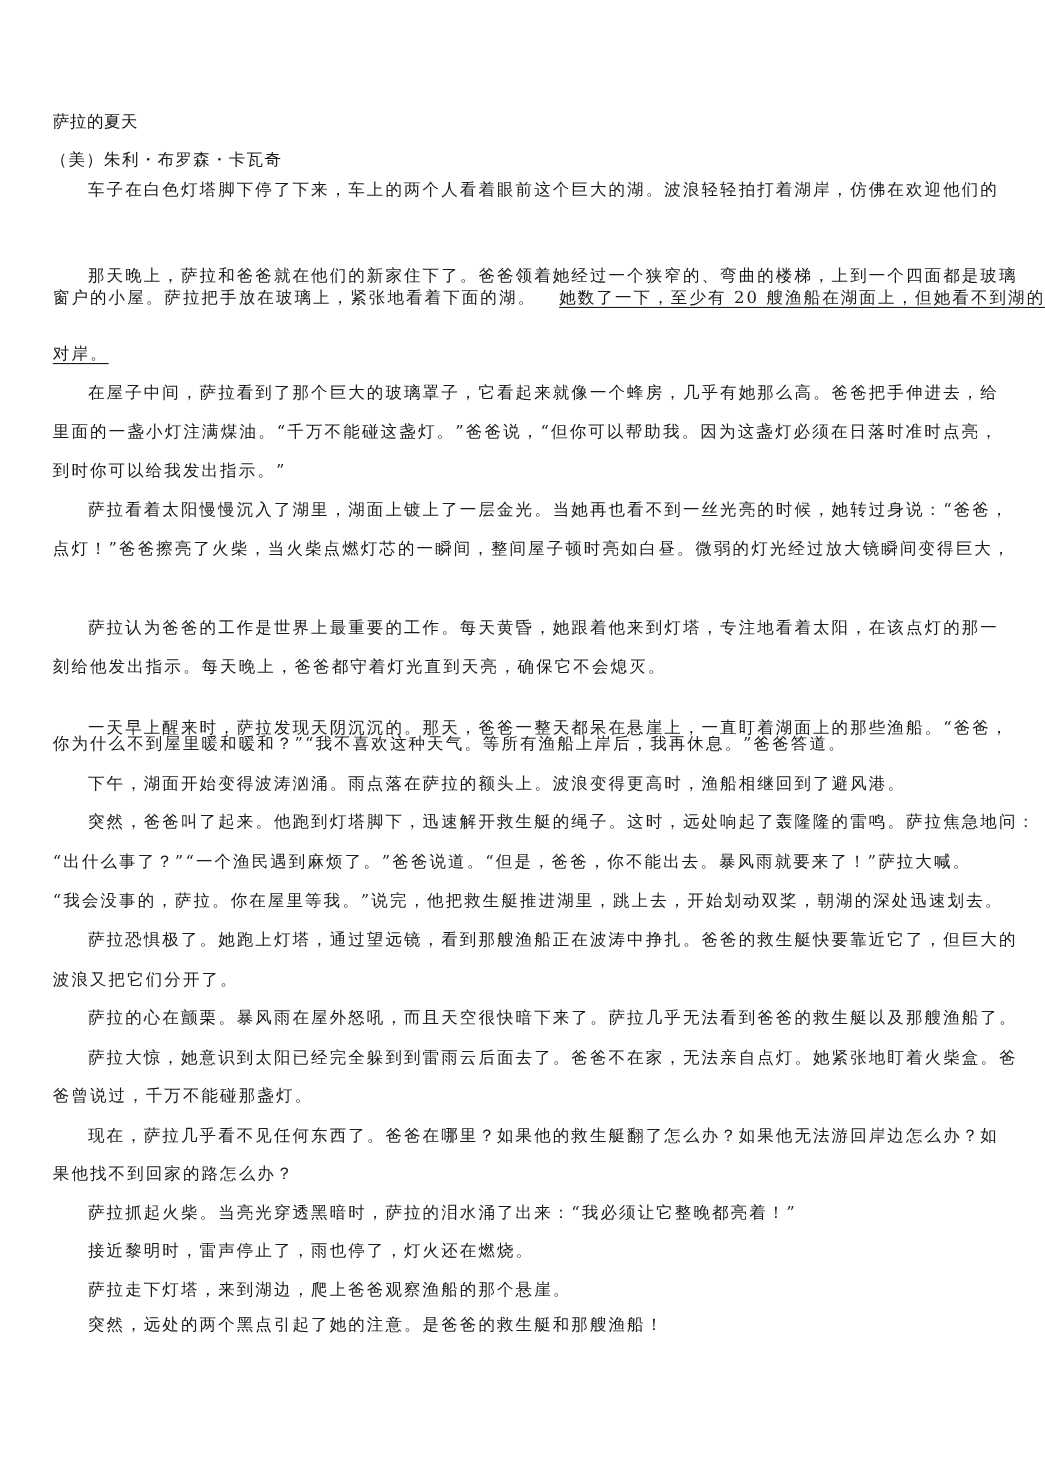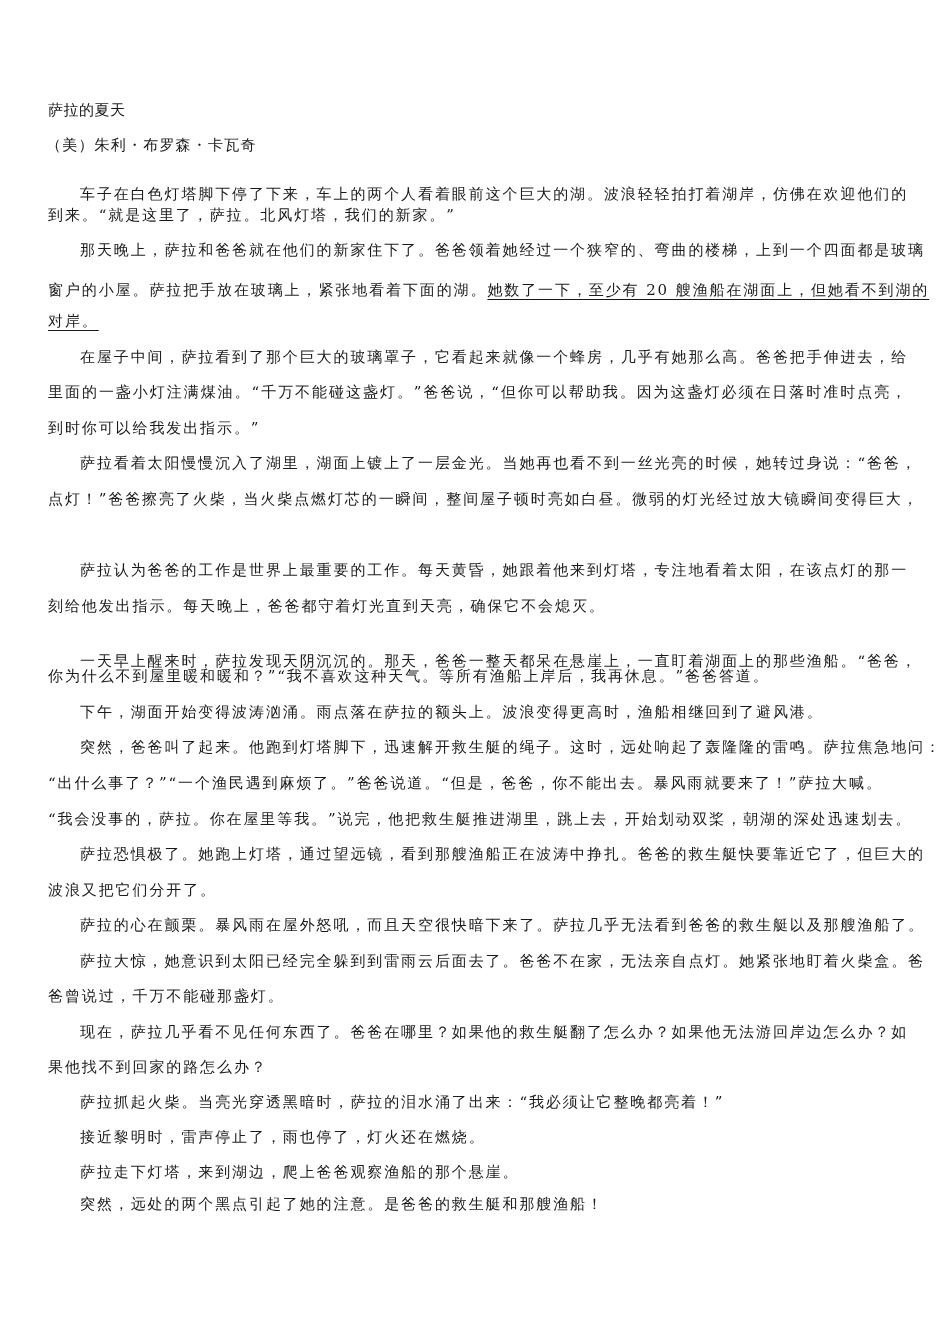--- a/index.html
+++ b/index.html
@@ -50,25 +50,24 @@
     }
   </style>
 </head>
 <body>
 
 <div class="page">
 
   <div class="line title" style="top:100px;">萨拉的夏天</div>
   <div class="line author" style="top:135px;">（美）朱利・布罗森・卡瓦奇</div>
 
-  <div class="line indent justify" style="top:184px;">车子在白色灯塔脚下停了下来，车上的两个人看着眼前这个巨大的湖。波浪轻轻拍打着湖岸，仿佛在欢迎他们的</div>
-  <div class="line" style="top:205px;">到来。“就是这里了，萨拉。北风灯塔，我们的新家。”</div>
+  <div class="line indent justify" style="top:162px;">车子在白色灯塔脚下停了下来，车上的两个人看着眼前这个巨大的湖。波浪轻轻拍打着湖岸，仿佛在欢迎他们的</div>
 
   <div class="line indent justify" style="top:240px;">那天晚上，萨拉和爸爸就在他们的新家住下了。爸爸领着她经过一个狭窄的、弯曲的楼梯，上到一个四面都是玻璃</div>
-  <div class="line flex-line" style="top:280px;">
+  <div class="line flex-line" style="top:260px;gap:21px;">
     <span>窗户的小屋。萨拉把手放在玻璃上，紧张地看着下面的湖。</span>
       <span class="ul">她数了一下，至少有 20 艘渔船在湖面上，但她看不到湖的</span>
   </div>
   <div class="line" style="top:311px;">
     <span class="ul">对岸。</span>
   </div>
 
   <div class="line indent justify" style="top:347px;">在屋子中间，萨拉看到了那个巨大的玻璃罩子，它看起来就像一个蜂房，几乎有她那么高。爸爸把手伸进去，给</div>
   <div class="line justify" style="top:382px;">里面的一盏小灯注满煤油。“千万不能碰这盏灯。”爸爸说，“但你可以帮助我。因为这盏灯必须在日落时准时点亮，</div>
   <div class="line" style="top:418px;">到时你可以给我发出指示。”</div>

